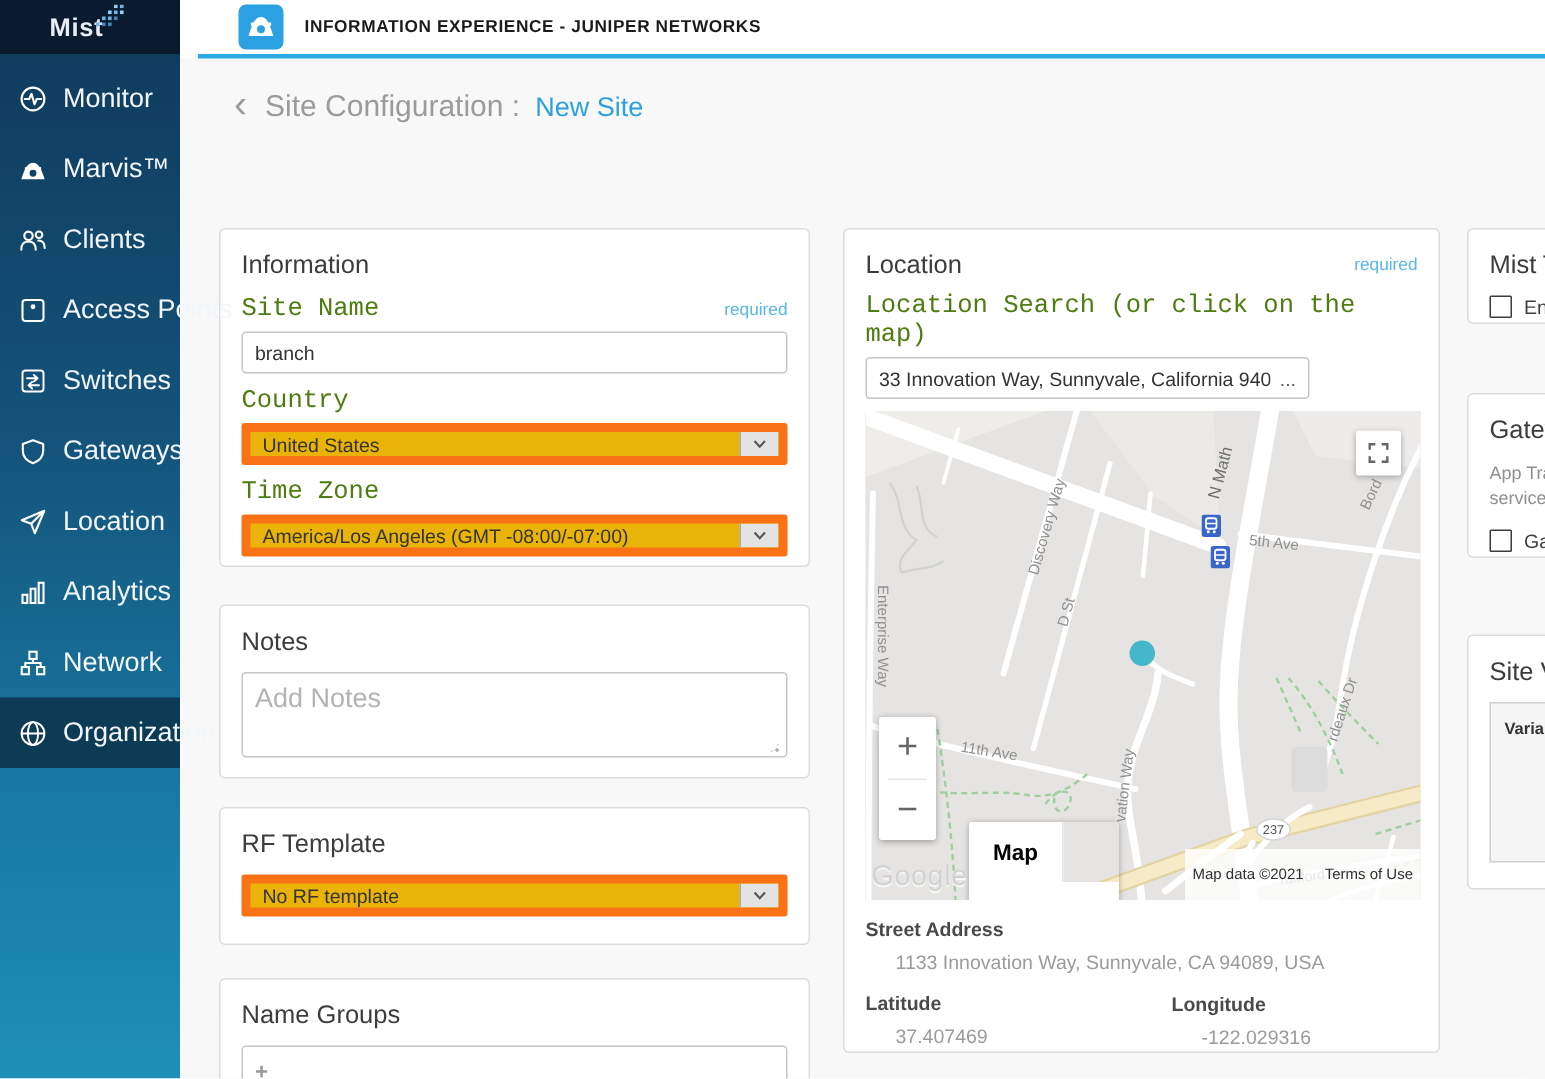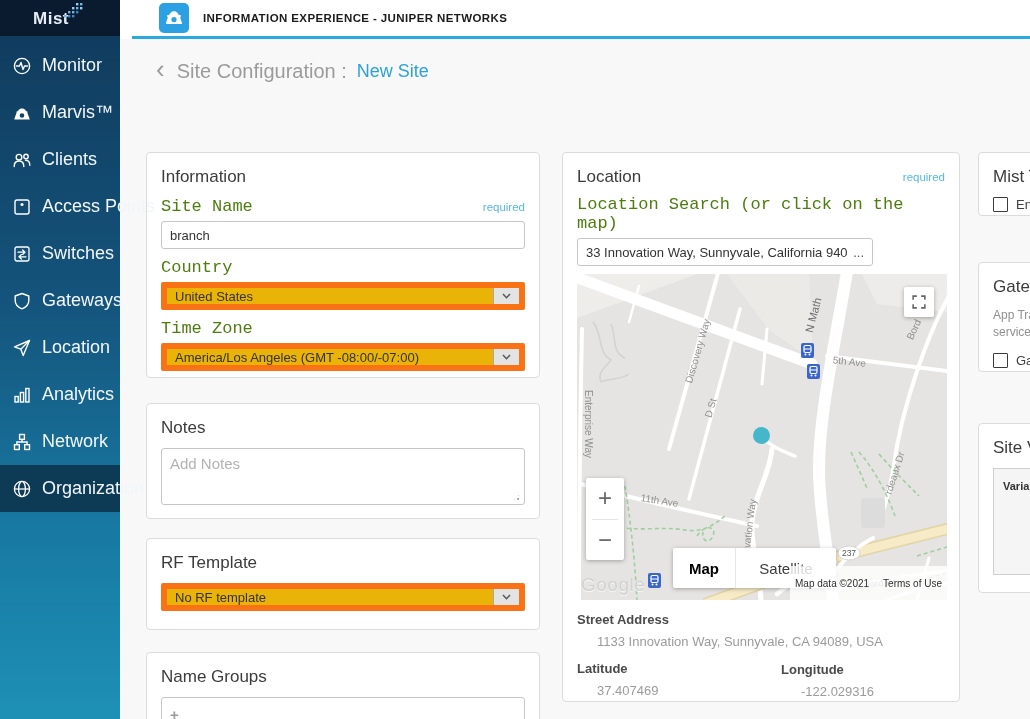--- a/index.html
+++ b/index.html
@@ -47,21 +47,21 @@
   .label-row .flabel{margin:0;}
   .tinput{height:28px;border:1px solid #c6c6c6;border-radius:3px;padding:0 8px;font-size:13px;
     color:#333;width:100%;box-sizing:border-box;background:#fff;outline:none;}
   .divinput{height:28px;border:1px solid #c6c6c6;border-radius:3px;padding:0 8px;font-size:13px;
     color:#333;box-sizing:border-box;background:#fff;display:flex;align-items:center;cursor:text;}
   .select{height:28px;border:6px solid #f97316;border-radius:2px;display:flex;box-sizing:border-box;
     background:#eab308;cursor:pointer;overflow:hidden;}
   .select .txt{flex:1;padding:0 8px;font-size:13px;color:#333;display:flex;align-items:center;white-space:nowrap;}
   .select .btn{width:25px;background:#e3e3e3;border-left:1px solid #a8a8a8;display:flex;align-items:center;justify-content:center;}
   textarea.notes{width:100%;height:57px;box-sizing:border-box;border:1px solid #c6c6c6;border-radius:3px;
-    padding:6px 8px;font-size:15px;color:#333;font-family:"Liberation Sans",sans-serif;resize:none;outline:none;}
+    padding:6px 8px;font-size:18px;color:#333;font-family:"Liberation Sans",sans-serif;resize:none;outline:none;}
   textarea.notes::placeholder{color:#b3b3b3;}
   .ta-wrap{position:relative;}
   .ta-dots{position:absolute;right:4px;bottom:7px;width:9px;height:9px;pointer-events:none;
     background-image:radial-gradient(#ababab 1px,transparent 1.2px);background-size:4px 4px;
     clip-path:polygon(100% 0,100% 100%,0 100%);}
   .panel-info{left:146px;top:152px;width:394px;height:226px;}
   .panel-notes{left:146px;top:403px;width:394px;height:116px;}
   .panel-rf{left:146px;top:538px;width:394px;height:92px;}
   .panel-groups{left:146px;top:652px;width:394px;height:120px;}
   .panel-loc{left:562px;top:152px;width:398px;height:550px;}
@@ -89,21 +89,21 @@
   .coord-val{font-size:13px;color:#9b9b9b;margin:7px 0 0 20px;}
 
   
   .map{position:relative;width:370px;height:326px;margin-top:8px;background:#e5e4e2;overflow:hidden;cursor:default;}
   .map svg text{font-family:"Liberation Sans",sans-serif;}
   .map-ctl{position:absolute;background:#fff;box-shadow:0 1px 4px rgba(0,0,0,.3);border-radius:2px;}
   .fullscreen-btn{right:13px;top:13px;width:30px;height:30px;display:flex;align-items:center;justify-content:center;cursor:pointer;}
   .zoom-ctl{left:9px;top:204px;width:38px;height:82px;display:flex;flex-direction:column;cursor:pointer;}
   .zoom-btn{flex:1;display:flex;align-items:center;justify-content:center;font-size:24px;color:#666;}
   .zoom-div{height:1px;background:#e6e6e6;margin:0 6px;}
-  .maptype{position:absolute;left:96px;top:274px;display:flex;box-shadow:0 1px 4px rgba(0,0,0,.3);border-radius:2px;overflow:hidden;}
+  .maptype{position:absolute;left:69px;top:274px;display:flex;box-shadow:0 1px 4px rgba(0,0,0,.3);border-radius:2px;overflow:hidden;flex-direction:column;}
   .mt-btn{height:40px;background:#fff;display:flex;align-items:center;justify-content:center;
     font-size:15px;color:#3c3c3c;cursor:pointer;}
   .mt-map{width:62px;font-weight:700;color:#000;border-right:1px solid #e6e6e6;}
   .mt-sat{width:100px;}
   .google-logo{position:absolute;left:4px;bottom:4px;font-size:19px;font-weight:500;color:#d2d2d2;
     letter-spacing:.5px;text-shadow:0 1px 1px rgba(255,255,255,.85);cursor:pointer;}
   .attrib{position:absolute;right:0;bottom:0;height:14px;display:flex;align-items:center;
     background:rgba(255,255,255,.8);font-size:10px;color:#2f2f2f;padding:10px 5px;gap:14px;}
   .attrib .terms{cursor:pointer;}
   .transit{position:absolute;width:13px;height:15px;}

